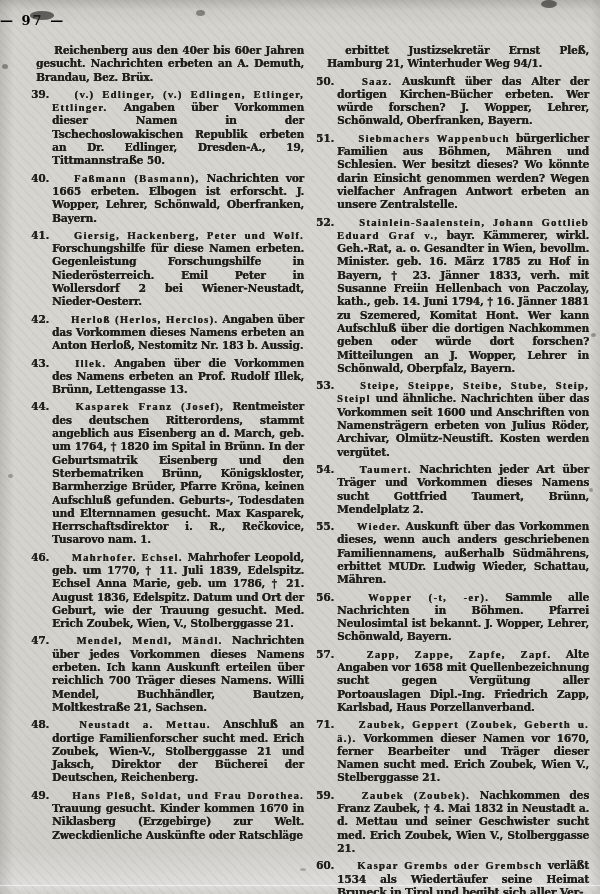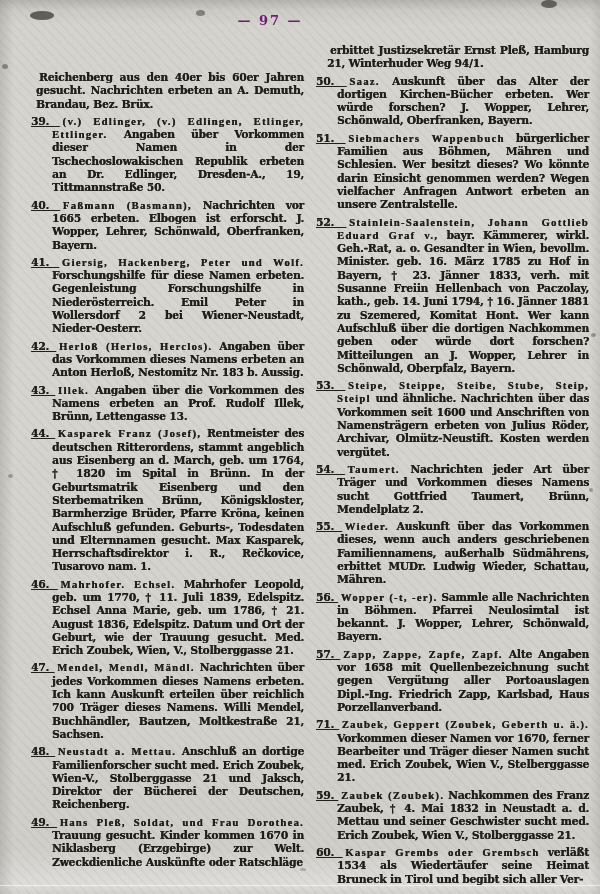--- a/index.html
+++ b/index.html
@@ -11,43 +11,43 @@
   }
   
   .edge-shade{position:absolute;inset:0;pointer-events:none;
     background:
       linear-gradient(90deg,rgba(120,118,112,.25) 0,rgba(120,118,112,0) 14px),
       linear-gradient(270deg,rgba(120,118,112,.18) 0,rgba(120,118,112,0) 10px),
       repeating-linear-gradient(47deg,rgba(90,88,82,.05) 0 2px,rgba(0,0,0,0) 2px 7px);
   }
   .page{position:relative;width:600px;height:894px;}
   .pageheader{
-    position:absolute;top:13px;left:0;width:540px;text-align:center;
-    font-weight:700;font-size:13px;letter-spacing:2px;color:#701a75;
+    position:absolute;top:13px;left:0;width:540px;
+    font-weight:700;font-size:13px;letter-spacing:2px;color:#000000;
   }
   .cols{
     position:absolute;top:44px;left:31px;width:558px;
     display:flex;gap:12px;
   }
   .col{width:273px;}
   .entry{
     margin:0 0 4px 0;
     padding-left:21px;text-indent:-21px;
     text-align:justify;
     font-size:10.6px;line-height:13.3px;font-weight:700;
     letter-spacing:-0.15px;
     overflow-wrap:break-word;
     text-shadow:0.3px 0 0 currentColor;
     color:#22201c;
   }
-  .entry .num{display:inline;padding-right:3px;text-decoration:underline;}
+  .entry .num{display:inline;padding-right:18px;}
   .entry .name{letter-spacing:1.3px;font-family:Liberation Serif, serif;}
   .entry .body{letter-spacing:-0.15px;}
   .entry.cont{padding-left:0;text-indent:0;}
-  .col-left .entry.cont{margin-left:5px;margin-top:27px;}
+  .col-left .entry.cont{margin-left:5px;}
   .col-right .entry.cont{margin-left:11px;}
   
   .speck{position:absolute;background:rgba(46,44,40,.85);border-radius:50%;filter:blur(.6px);}
   .sp1{left:30px;top:11px;width:24px;height:9px;opacity:.8;}
   .sp2{left:196px;top:10px;width:9px;height:6px;opacity:.55;}
   .sp3{left:541px;top:0;width:16px;height:8px;opacity:.75;}
   .sp4{left:2px;top:64px;width:6px;height:5px;opacity:.5;}
   .sp5{left:591px;top:333px;width:5px;height:4px;opacity:.45;}
   .sp6{left:589px;top:488px;width:4px;height:4px;opacity:.4;}
   .sp7{left:8px;top:474px;width:5px;height:4px;opacity:.4;}

